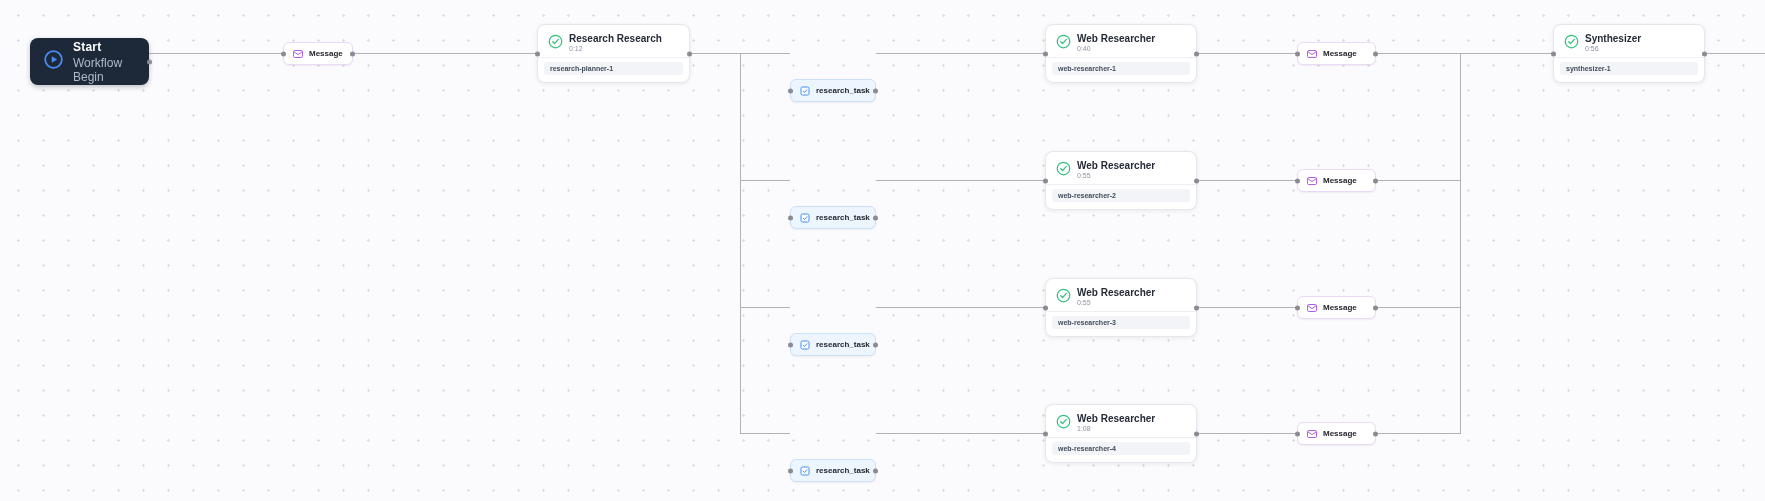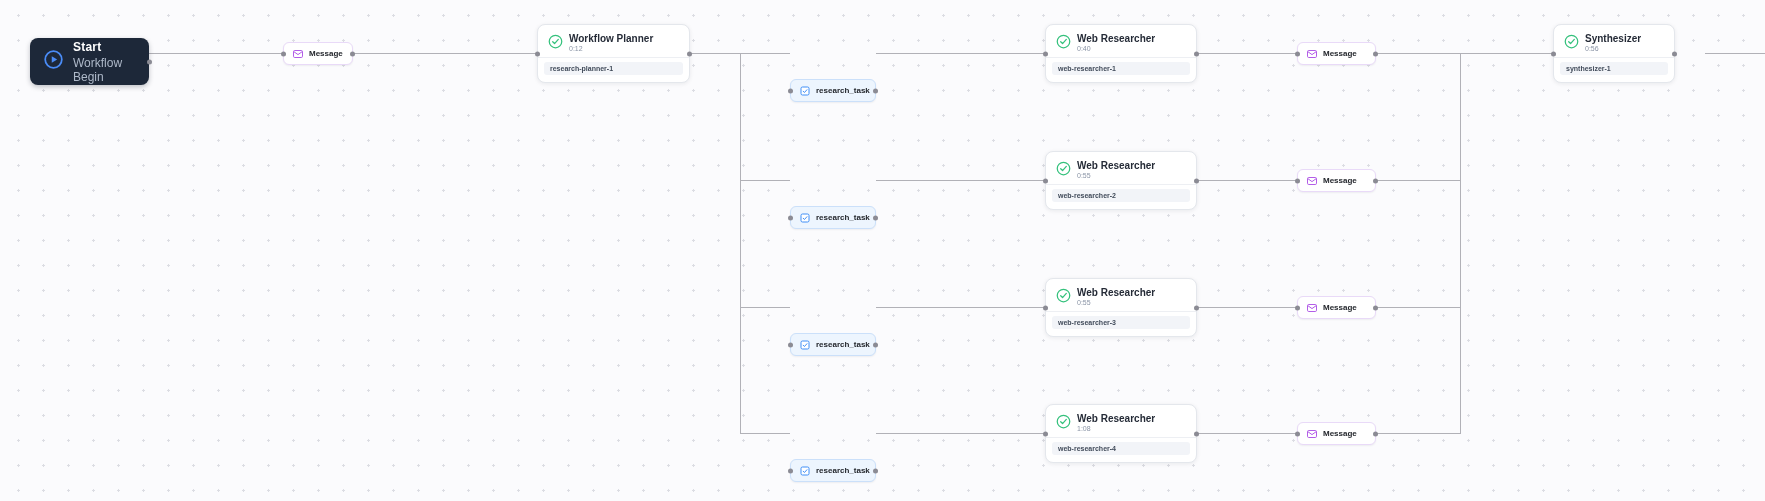--- a/index.html
+++ b/index.html
@@ -87,21 +87,21 @@
     </div>
     <div class="node agent" style="left: 537px; top: 24px; width: 153px; height: 59px;">
     <div class="card-head">
       <span class="a-icon">
         <svg viewBox="0 0 24 24" width="15" height="15">
             <circle cx="12" cy="12" r="10" fill="none" stroke="#34c17c" stroke-width="2"></circle>
             <path d="M7.5 12.3l3 3 6-6.6" fill="none" stroke="#34c17c" stroke-width="2" stroke-linecap="round" stroke-linejoin="round"></path>
           </svg>
       </span>
       <span class="a-col">
-        <span class="a-title">Workflow Planner</span>
+        <span class="a-title">Research Research</span>
         <span class="a-time">0:12</span>
       </span>
     </div>
     <div class="card-footer-wrap">
       <div class="card-footer">research-planner-1</div>
     </div>
   <span class="handle left"></span>
       <span class="handle right"></span>
     </div>
     <div class="node pill task" style="left: 790px; top: 42px; width: 86px; height: 23px;">
@@ -261,21 +261,21 @@
     <span class="p-icon">
       <svg viewBox="0 0 24 24" width="12" height="12">
           <rect x="3" y="5" width="18" height="14" rx="2.5" fill="none" stroke="#b35de8" stroke-width="2"></rect>
           <path d="M3.5 7.2l8.5 6 8.5-6" fill="none" stroke="#b35de8" stroke-width="2" stroke-linejoin="round"></path>
         </svg>
     </span>
     <span>Message</span>
   <span class="handle left"></span>
       <span class="handle right"></span>
     </div>
-    <div class="node agent" style="left: 1553px; top: 24px; width: 122px; height: 59px;">
+    <div class="node agent" style="left: 1553px; top: 24px; width: 152px; height: 59px;">
     <div class="card-head">
       <span class="a-icon">
         <svg viewBox="0 0 24 24" width="15" height="15">
             <circle cx="12" cy="12" r="10" fill="none" stroke="#34c17c" stroke-width="2"></circle>
             <path d="M7.5 12.3l3 3 6-6.6" fill="none" stroke="#34c17c" stroke-width="2" stroke-linecap="round" stroke-linejoin="round"></path>
           </svg>
       </span>
       <span class="a-col">
         <span class="a-title">Synthesizer</span>
         <span class="a-time">0:56</span>

